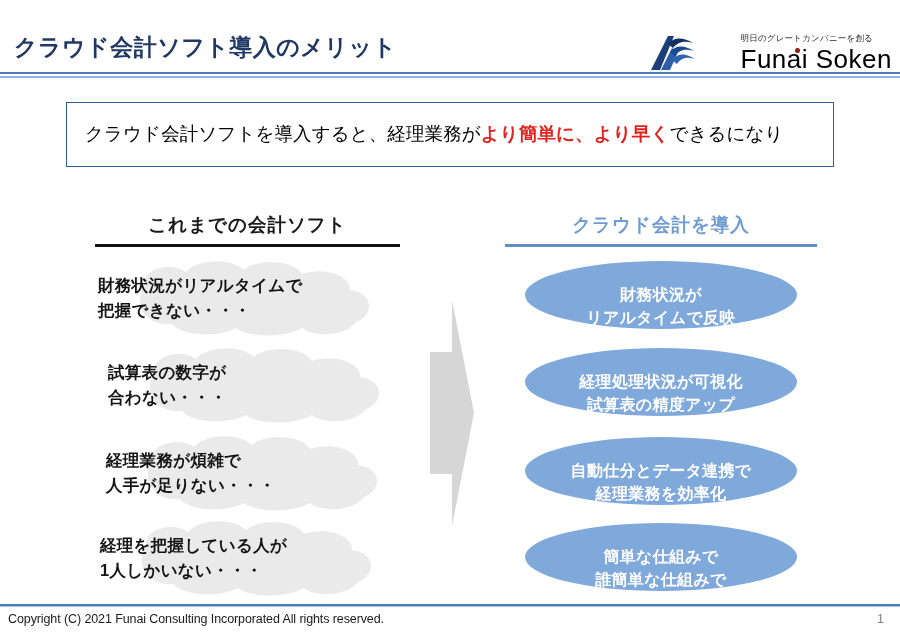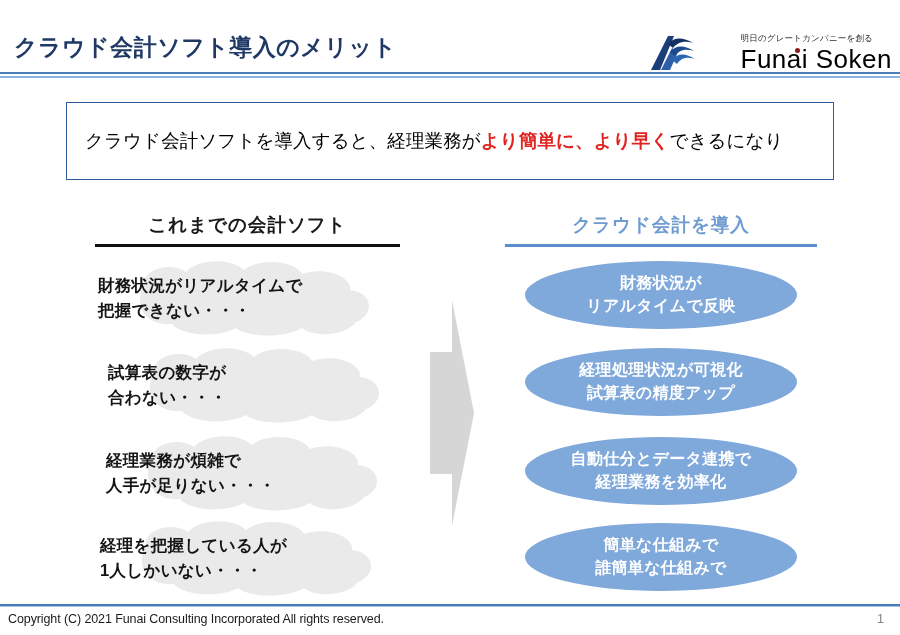--- a/index.html
+++ b/index.html
@@ -102,21 +102,21 @@
     left: 54px;
     top: 2px;
   }
 
   
   .lead-box {
     position: absolute;
     left: 66px;
     top: 102px;
     width: 768px;
-    height: 78px;
+    height: 65px;
     border: 1.5px solid #2E5A9C;
     box-sizing: border-box;
     background: #ffffff;
     display: flex;
     flex-direction: column;
     justify-content: center;
     padding: 0 18px;
   }
   .lead-line {
     font-size: 18.5px;
@@ -197,21 +197,21 @@
   
   .ellipse-item {
     position: absolute;
     width: 272px;
     height: 68px;
     border-radius: 50% / 50%;
     background: #7FA8DB;
     display: flex;
     flex-direction: column;
     align-items: center;
-    justify-content: center;
+    justify-content: flex-end;
     gap: 2px;
   }
   .ellipse-item span {
     font-size: 16px;
     font-weight: 700;
     color: #ffffff;
     line-height: 1.3;
     white-space: nowrap;
     letter-spacing: 0.3px;
   }

